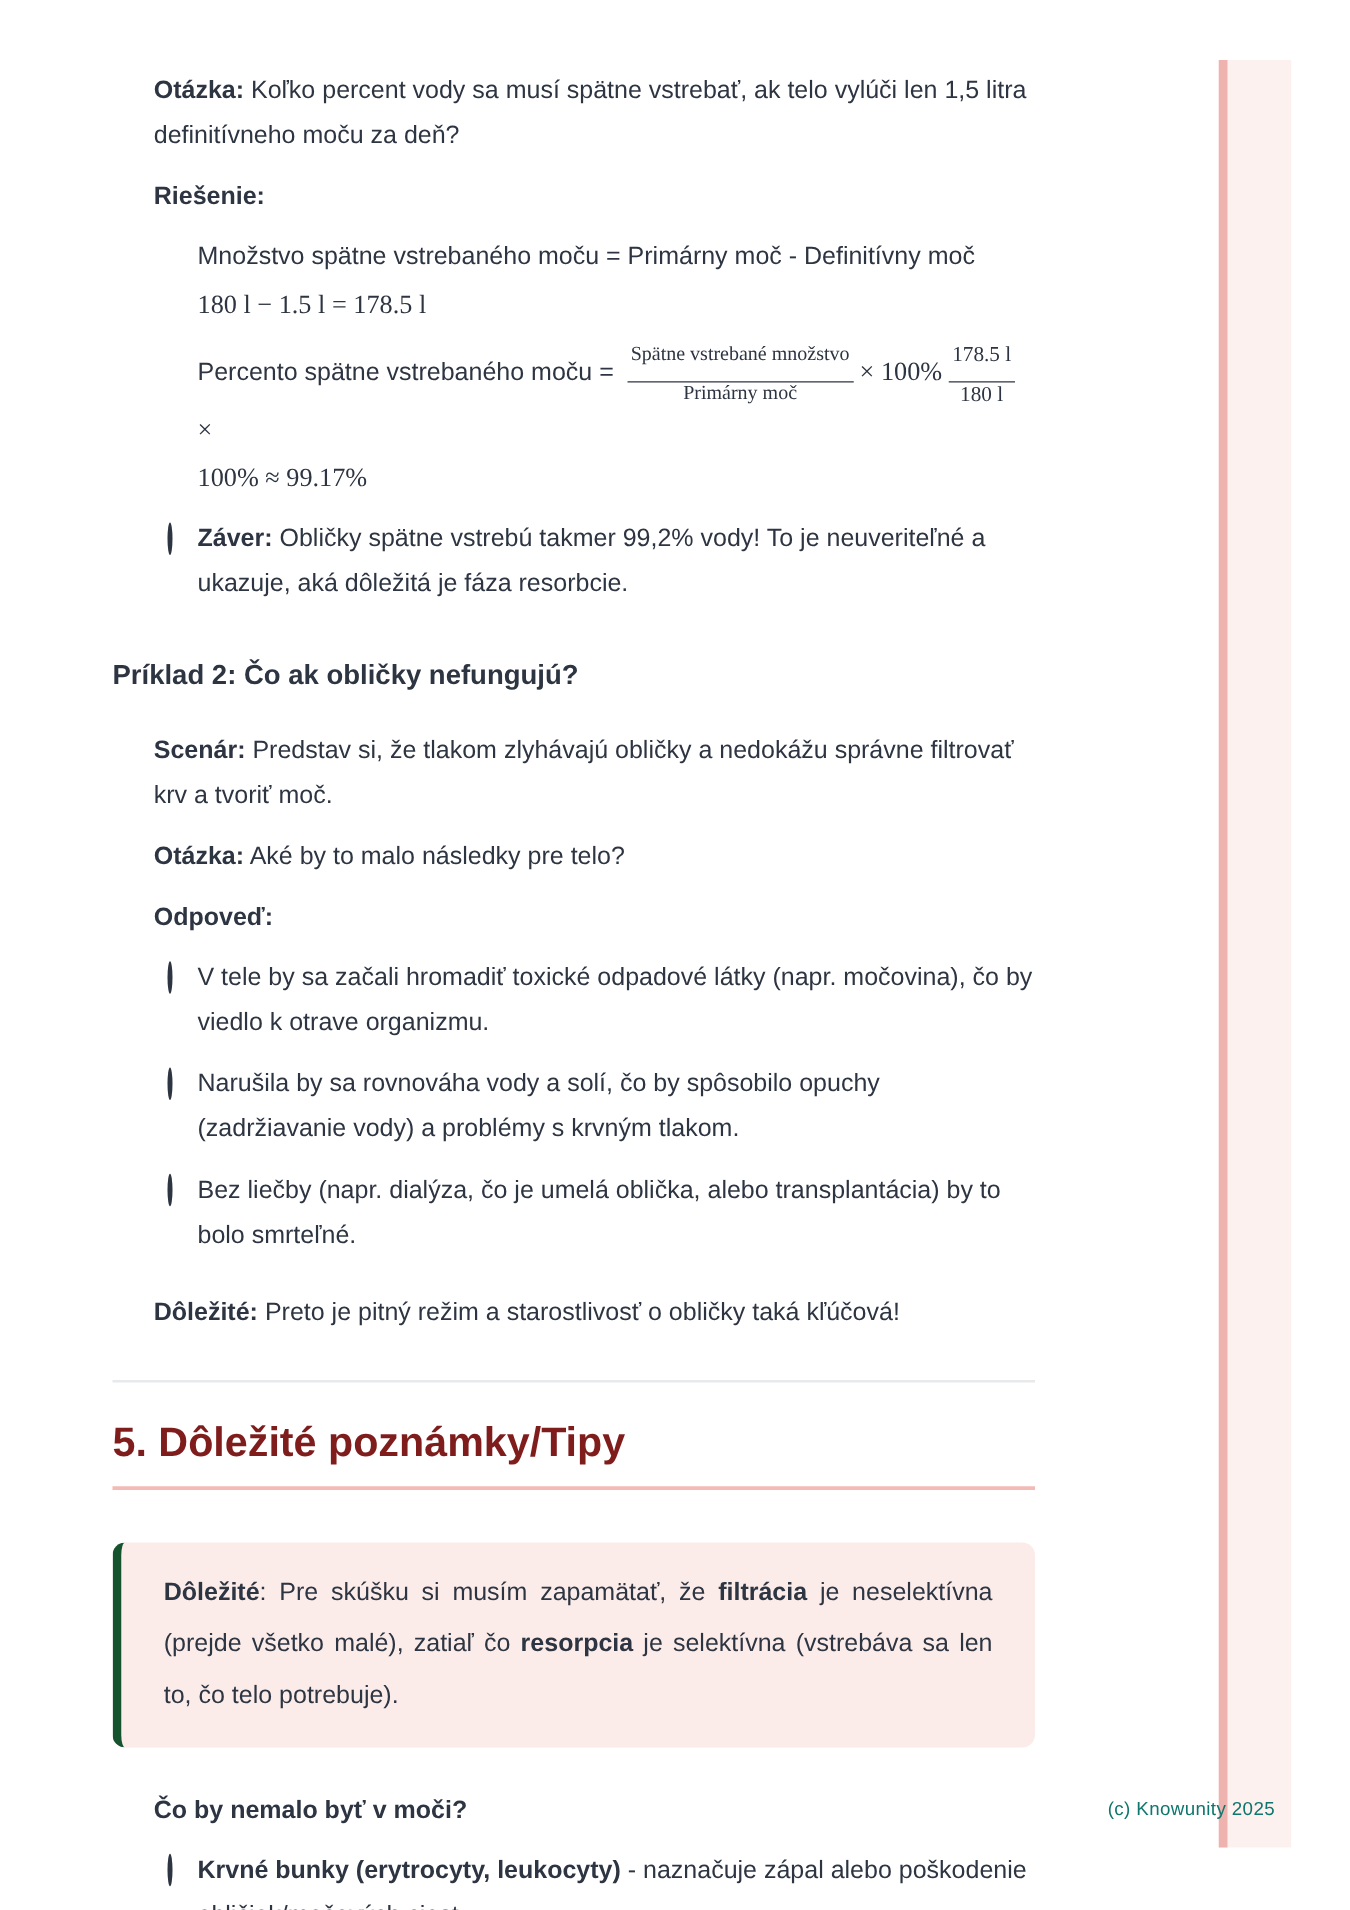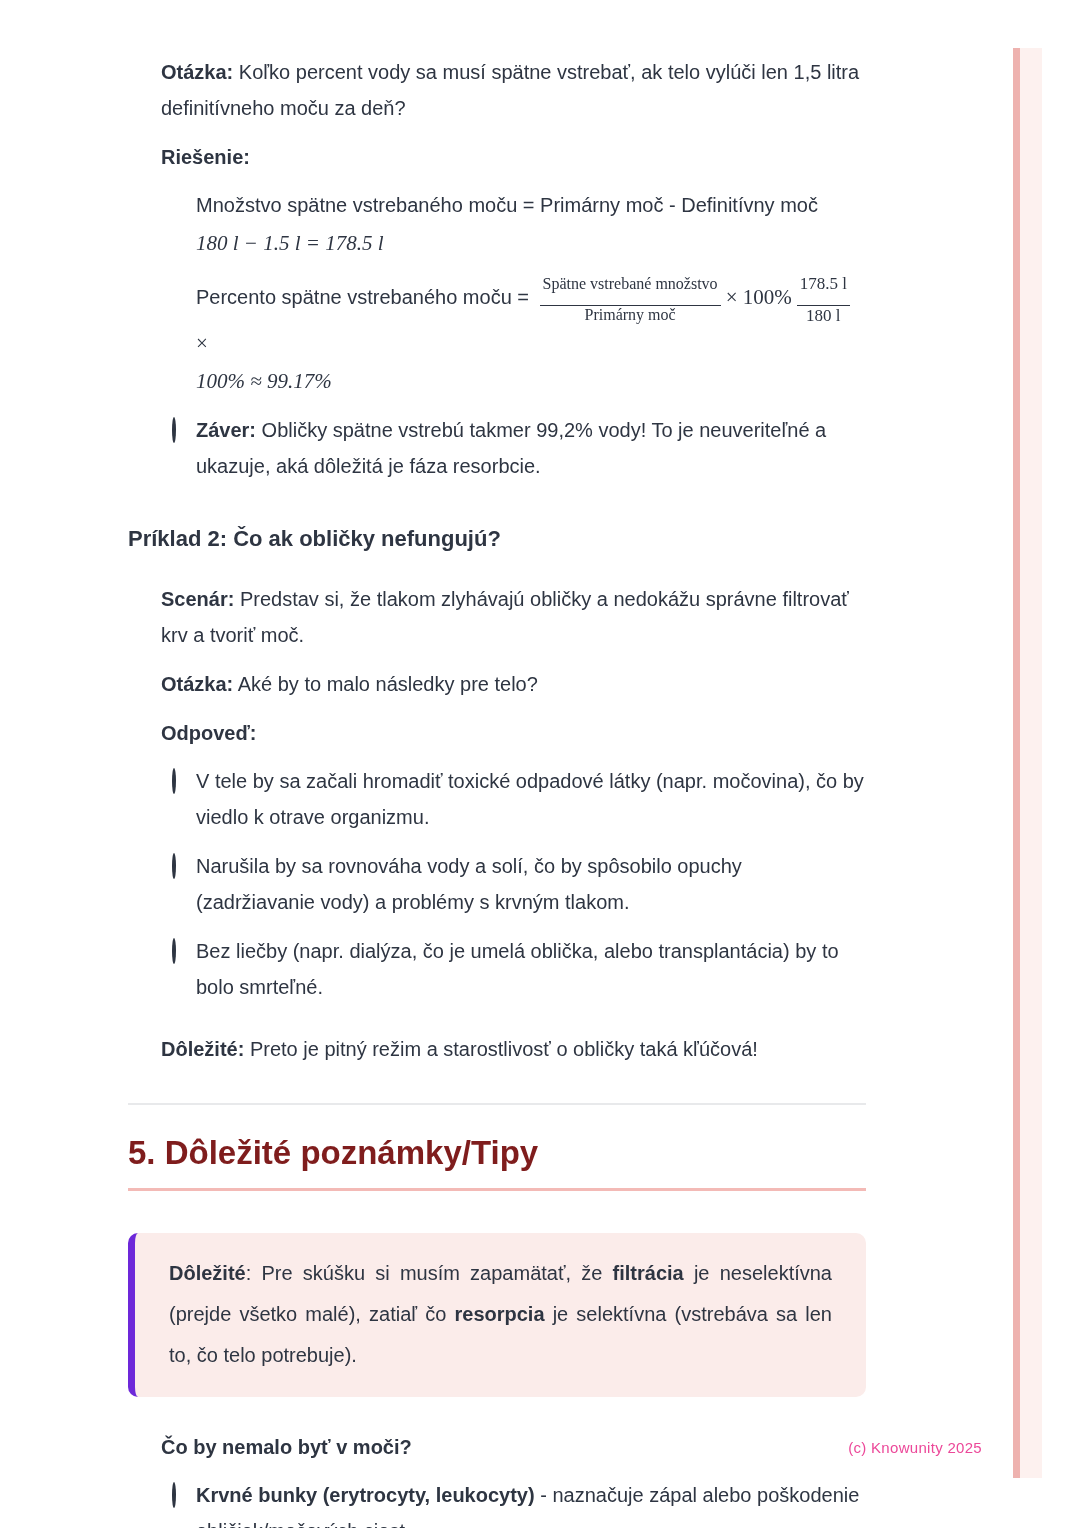--- a/index.html
+++ b/index.html
@@ -2,21 +2,21 @@
 <html><head>
 <meta charset="utf-8">
 <style>
   html, body { margin: 0; padding: 0; }
   body {
     width: 1080px; height: 1528px;
     background: #ffffff;
     font-family: "Liberation Sans", "DejaVu Sans", sans-serif;
     color: #2e3542;
   }
-  .page { position: relative; width: 1004px; height: 1528px; overflow: hidden; background: #fff; margin-left: 38px; }
+  .page { position: relative; width: 1080px; height: 1528px; overflow: hidden; background: #fff; }
 
   
   .edge-stripe {
     position: absolute; top: 48px; left: 975px;
     width: 51px; height: 1430px;
     background: #fdf1ef;
     border-left: 7px solid #eeb2af;
   }
 
   .content {
@@ -41,21 +41,21 @@
     margin: 13px 0 0 11px;
   }
   .li-body { flex: 1 1 auto; }
   .sublist { margin-top: 12px; }
 
   
   .math {
     font-family: "Liberation Serif", "DejaVu Serif", serif;
     font-size: 21px;
   }
-  .mathline { margin-top: 2px; font-style: italic; }
+  .mathline { margin-top: 2px; }
   .frac {
     display: inline-block; vertical-align: middle;
     text-align: center; line-height: 1.12; margin: 0 5px;
   }
   .frac .top { display: block; border-bottom: 1.4px solid #2e3542; padding: 0 3px 12px; }
   .frac .bot { display: block; }
   .frac-words { font-size: 16px; }
   .frac-nums { font-size: 17px; }
 
   .subheading {
@@ -69,33 +69,33 @@
     font-size: 33px; font-weight: 800; line-height: 40px;
     color: #7f1d1d;
     margin: 28px 0 0 0;
     padding-bottom: 15px;
     border-bottom: 3px solid #f3bab6;
   }
 
   .callout {
     margin-top: 42px;
     background: #fbecea;
-    border-left: 7px solid #6d28d9;
+    border-left: 7px solid #14532d;
     border-radius: 10px;
     padding: 20px 34px 21px 34px;
     line-height: 41px;
     text-align: justify;
   }
 
   .notes-list { margin-top: 32px; }
   .notes-list .item { margin-bottom: 10px; }
 
   .watermark {
     position: absolute; top: 1438px; right: 60px;
-    font-size: 15px; line-height: 20px; color: #ec4899;
+    font-size: 15px; line-height: 20px; color: #0f766e;
     z-index: 5; letter-spacing: 0.3px;
   }
 </style>
 </head>
 <body>
 
 <div class="page">
 
   <div class="edge-stripe"></div>
 

